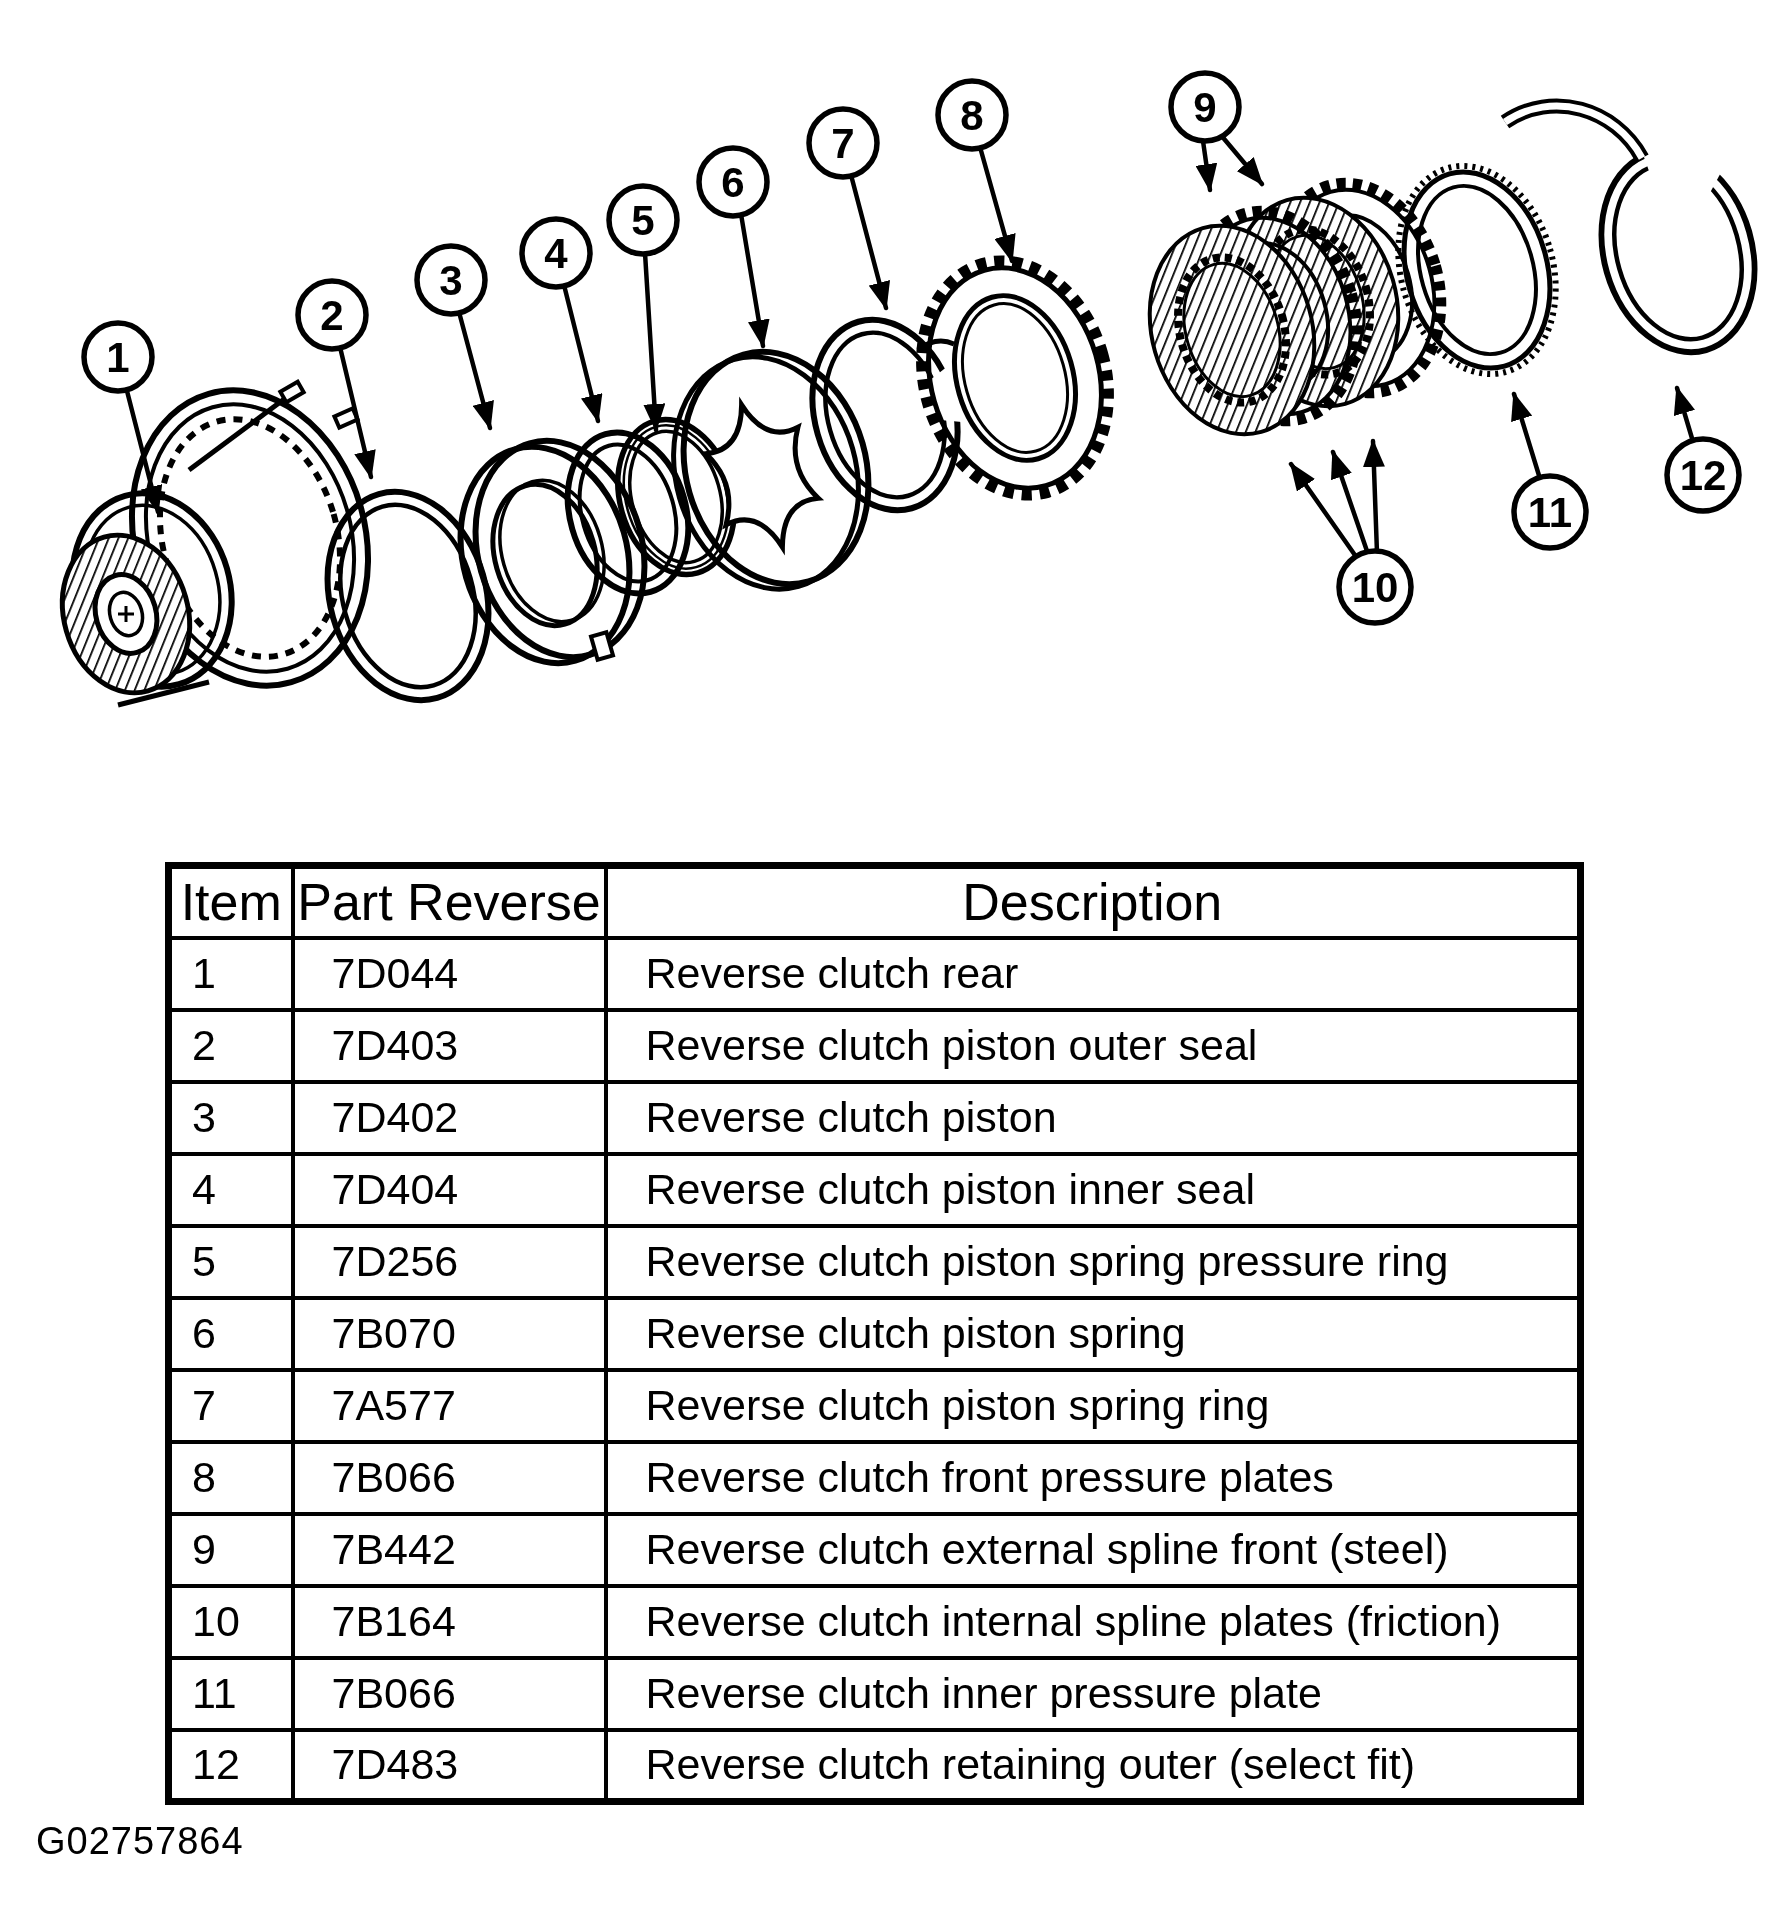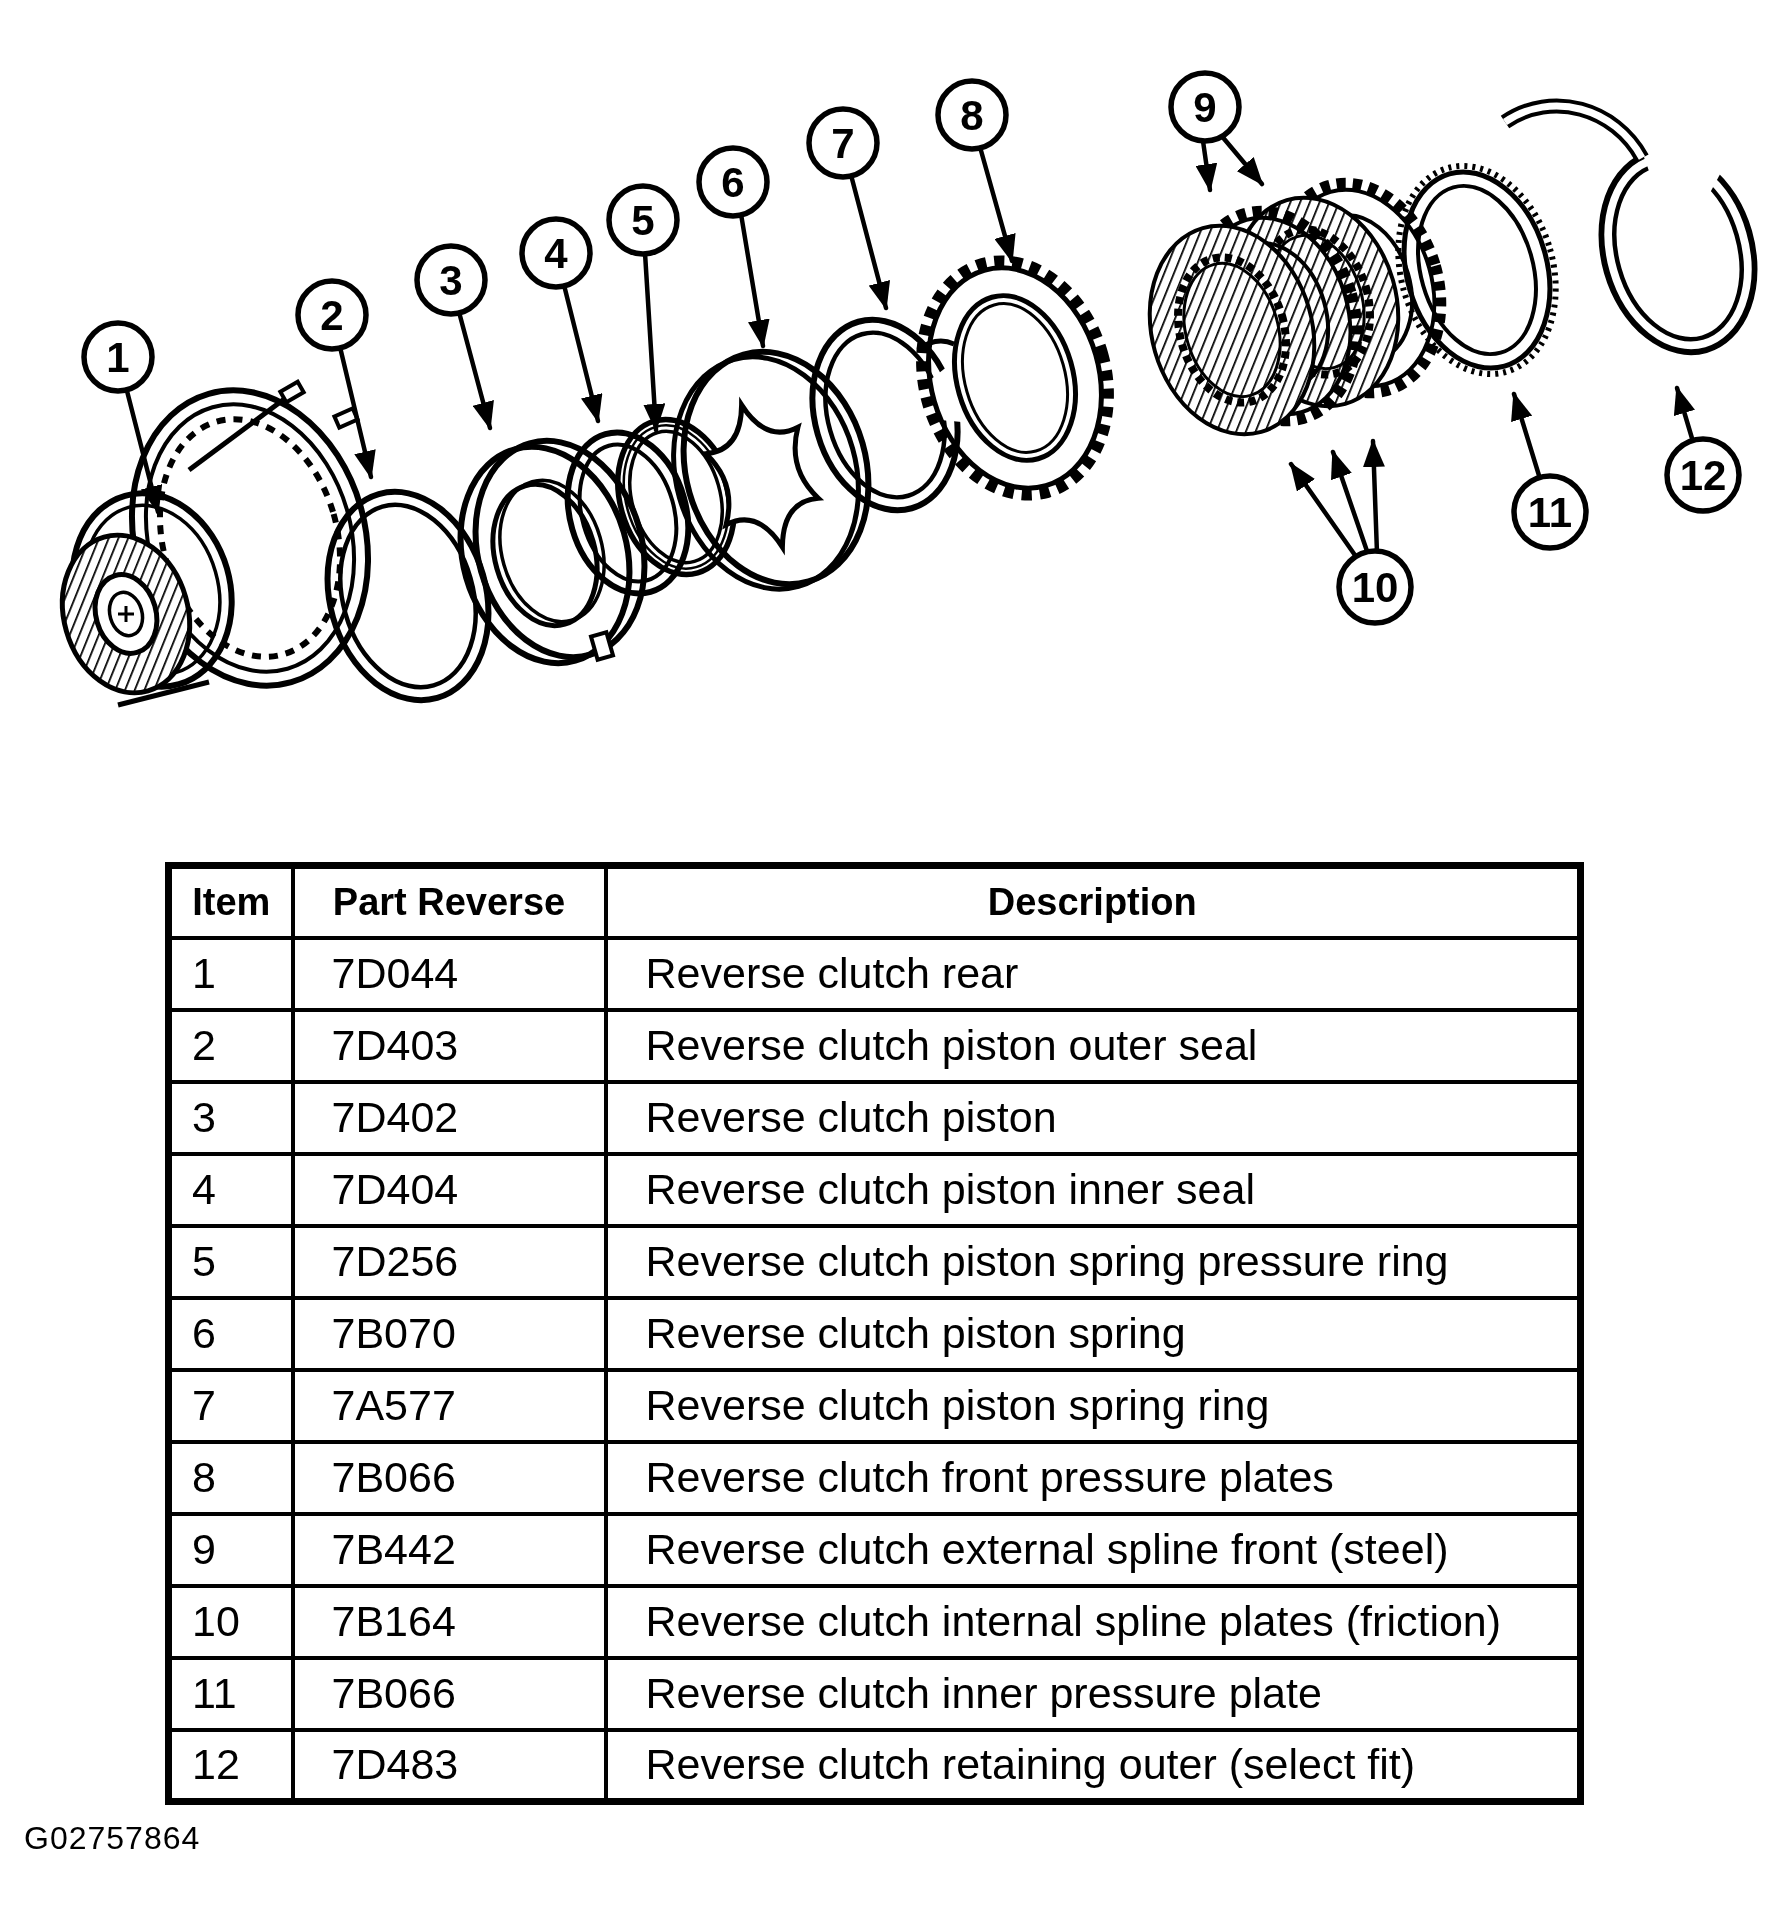--- a/index.html
+++ b/index.html
@@ -7,26 +7,26 @@
         font-family:"Liberation Sans", sans-serif;color:#000;}
   #diagram{position:absolute;left:0;top:0;}
   svg .ln{stroke:#000;fill:none;}
   svg text.callout-num{font-family:"Liberation Sans",sans-serif;font-size:42px;font-weight:700;
         text-anchor:middle;fill:#000;}
   #parts-table{position:absolute;left:165px;top:862px;width:1412px;
         border-collapse:collapse;table-layout:fixed;border:7px solid #000;}
   #parts-table th,#parts-table td{border:4px solid #000;height:72px;box-sizing:border-box;
         font-family:"Liberation Sans",sans-serif;vertical-align:middle;
         white-space:nowrap;overflow:hidden;}
-  #parts-table th{font-size:38px;font-weight:700;text-align:center;padding:0;}
+  #parts-table th{font-size:52px;font-weight:400;text-align:center;padding:0;}
   #parts-table td{font-size:43px;font-weight:400;text-align:left;}
   #parts-table td.c-item{padding-left:20px;}
   #parts-table td.c-part{padding-left:37px;}
   #parts-table td.c-desc{padding-left:38px;}
-  #figure-id{position:absolute;left:24px;top:1820px;font-size:32px;letter-spacing:1px;}
+  #figure-id{position:absolute;left:36px;top:1820px;font-size:38px;letter-spacing:1px;}
 </style>
 </head>
 <body>
 
 <div id="page">
 
   <svg id="diagram" width="1779" height="862" viewBox="0 0 1779 862" xmlns="http://www.w3.org/2000/svg">
     <defs>
       <pattern id="hatch" width="9" height="9" patternUnits="userSpaceOnUse" patternTransform="rotate(38)">
         <rect width="9" height="9" fill="#fff"></rect>

